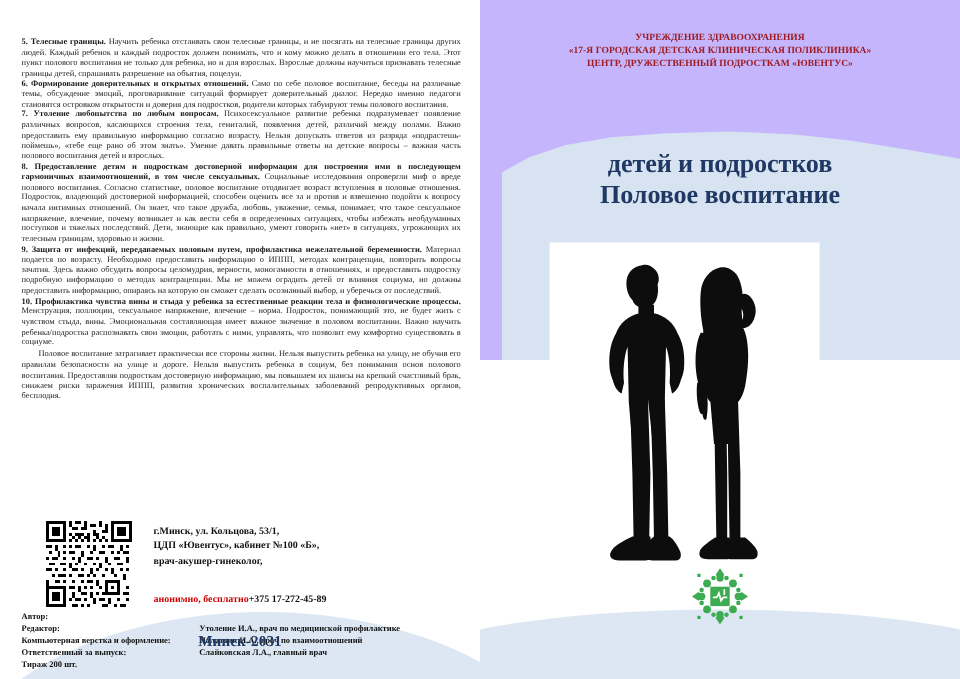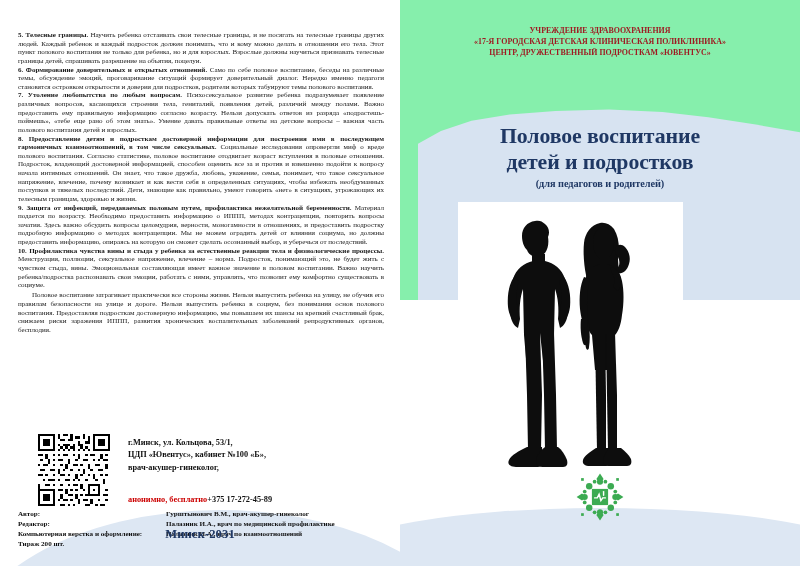--- a/index.html
+++ b/index.html
@@ -94,21 +94,21 @@
   .credit-row { display: flex; }
   .credit-label { width: 148px; flex: 0 0 auto; }
   .credit-value { flex: 1 1 auto; }
 
   
   #right-page {
     position: absolute;
     left: 400px; top: 0;
     width: 400px; height: 566px;
     overflow: hidden;
-    background: #86efac;
+    background: #c4b5fd;
     z-index: 4;
   }
   
   #cover-wave {
     position: absolute;
     left: 18px; top: 108px;
     width: 382px; height: 255px;
     background: #d7e3f1;
     z-index: 0;
     clip-path: polygon(
@@ -395,29 +395,32 @@
         <div>г.Минск, ул. Кольцова, 53/1,</div>
         <div>ЦДП «Ювентус», кабинет №100 «Б»,</div>
         <div>врач-акушер-гинеколог,</div>
         <div class="phone-line"><span class="anon">анонимно, бесплатно</span><span class="phone-num">+375 17-272-45-89</span></div>
       </div>
     </div>
 
     <div id="credits">
       <div class="credit-row">
         <span class="credit-label">Автор:</span>
-        <span class="credit-value">Гурштынович В.М., врач-акушер-гинеколог</span>
       </div>
       <div class="credit-row">
         <span class="credit-label">Редактор:</span>
-        <span class="credit-value">Палазник И.А., врач по медицинской профилактике</span>
+        <span class="credit-value">Утоление И.А., врач по медицинской профилактике</span>
       </div>
       <div class="credit-row">
         <span class="credit-label">Компьютерная верстка и оформление:</span>
         <span class="credit-value">Палазник И.А., врач по взаимоотношений</span>
+      </div>
+      <div class="credit-row">
+        <span class="credit-label">Ответственный за выпуск:</span>
+        <span class="credit-value">Слайковская Л.А., главный врач</span>
       </div>
       <div class="credit-row">
         <span class="credit-label">Тираж 200 шт.</span>
         <span class="credit-value"></span>
       </div>
     </div>
   </div>
 
   <div id="right-page">
 
@@ -426,23 +429,22 @@
     <div id="cover-plate2"></div>
     <div id="cover-bottom-band"></div>
 
     <div id="org-header">
       <div>УЧРЕЖДЕНИЕ ЗДРАВООХРАНЕНИЯ</div>
       <div>«17-Я ГОРОДСКАЯ ДЕТСКАЯ КЛИНИЧЕСКАЯ ПОЛИКЛИНИКА»</div>
       <div>ЦЕНТР, ДРУЖЕСТВЕННЫЙ ПОДРОСТКАМ «ЮВЕНТУС»</div>
     </div>
 
     <div id="cover-title">
+      <div class="t-line">детей и подростков</div>
       <div class="t-line">Половое воспитание</div>
-      <div class="t-line">детей и подростков</div>
-      <div class="t-sub">(для педагогов и родителей)</div>
     </div>
 
     <div id="figures">
       <svg viewBox="0 0 170 270" xmlns="http://www.w3.org/2000/svg" aria-label="silhouettes of a boy and a girl">
         <g fill="#0d0d0d">
 
           <path d="M41 6 C33 7 28 13 28 21 C28 27 30 32 33 35 C34 38 36 40 39 41
                    C43 42 48 41 51 38 C54 34 55 28 54 22 C56 18 55 12 51 9
                    C48 6 45 5 41 6 Z"></path>
 

